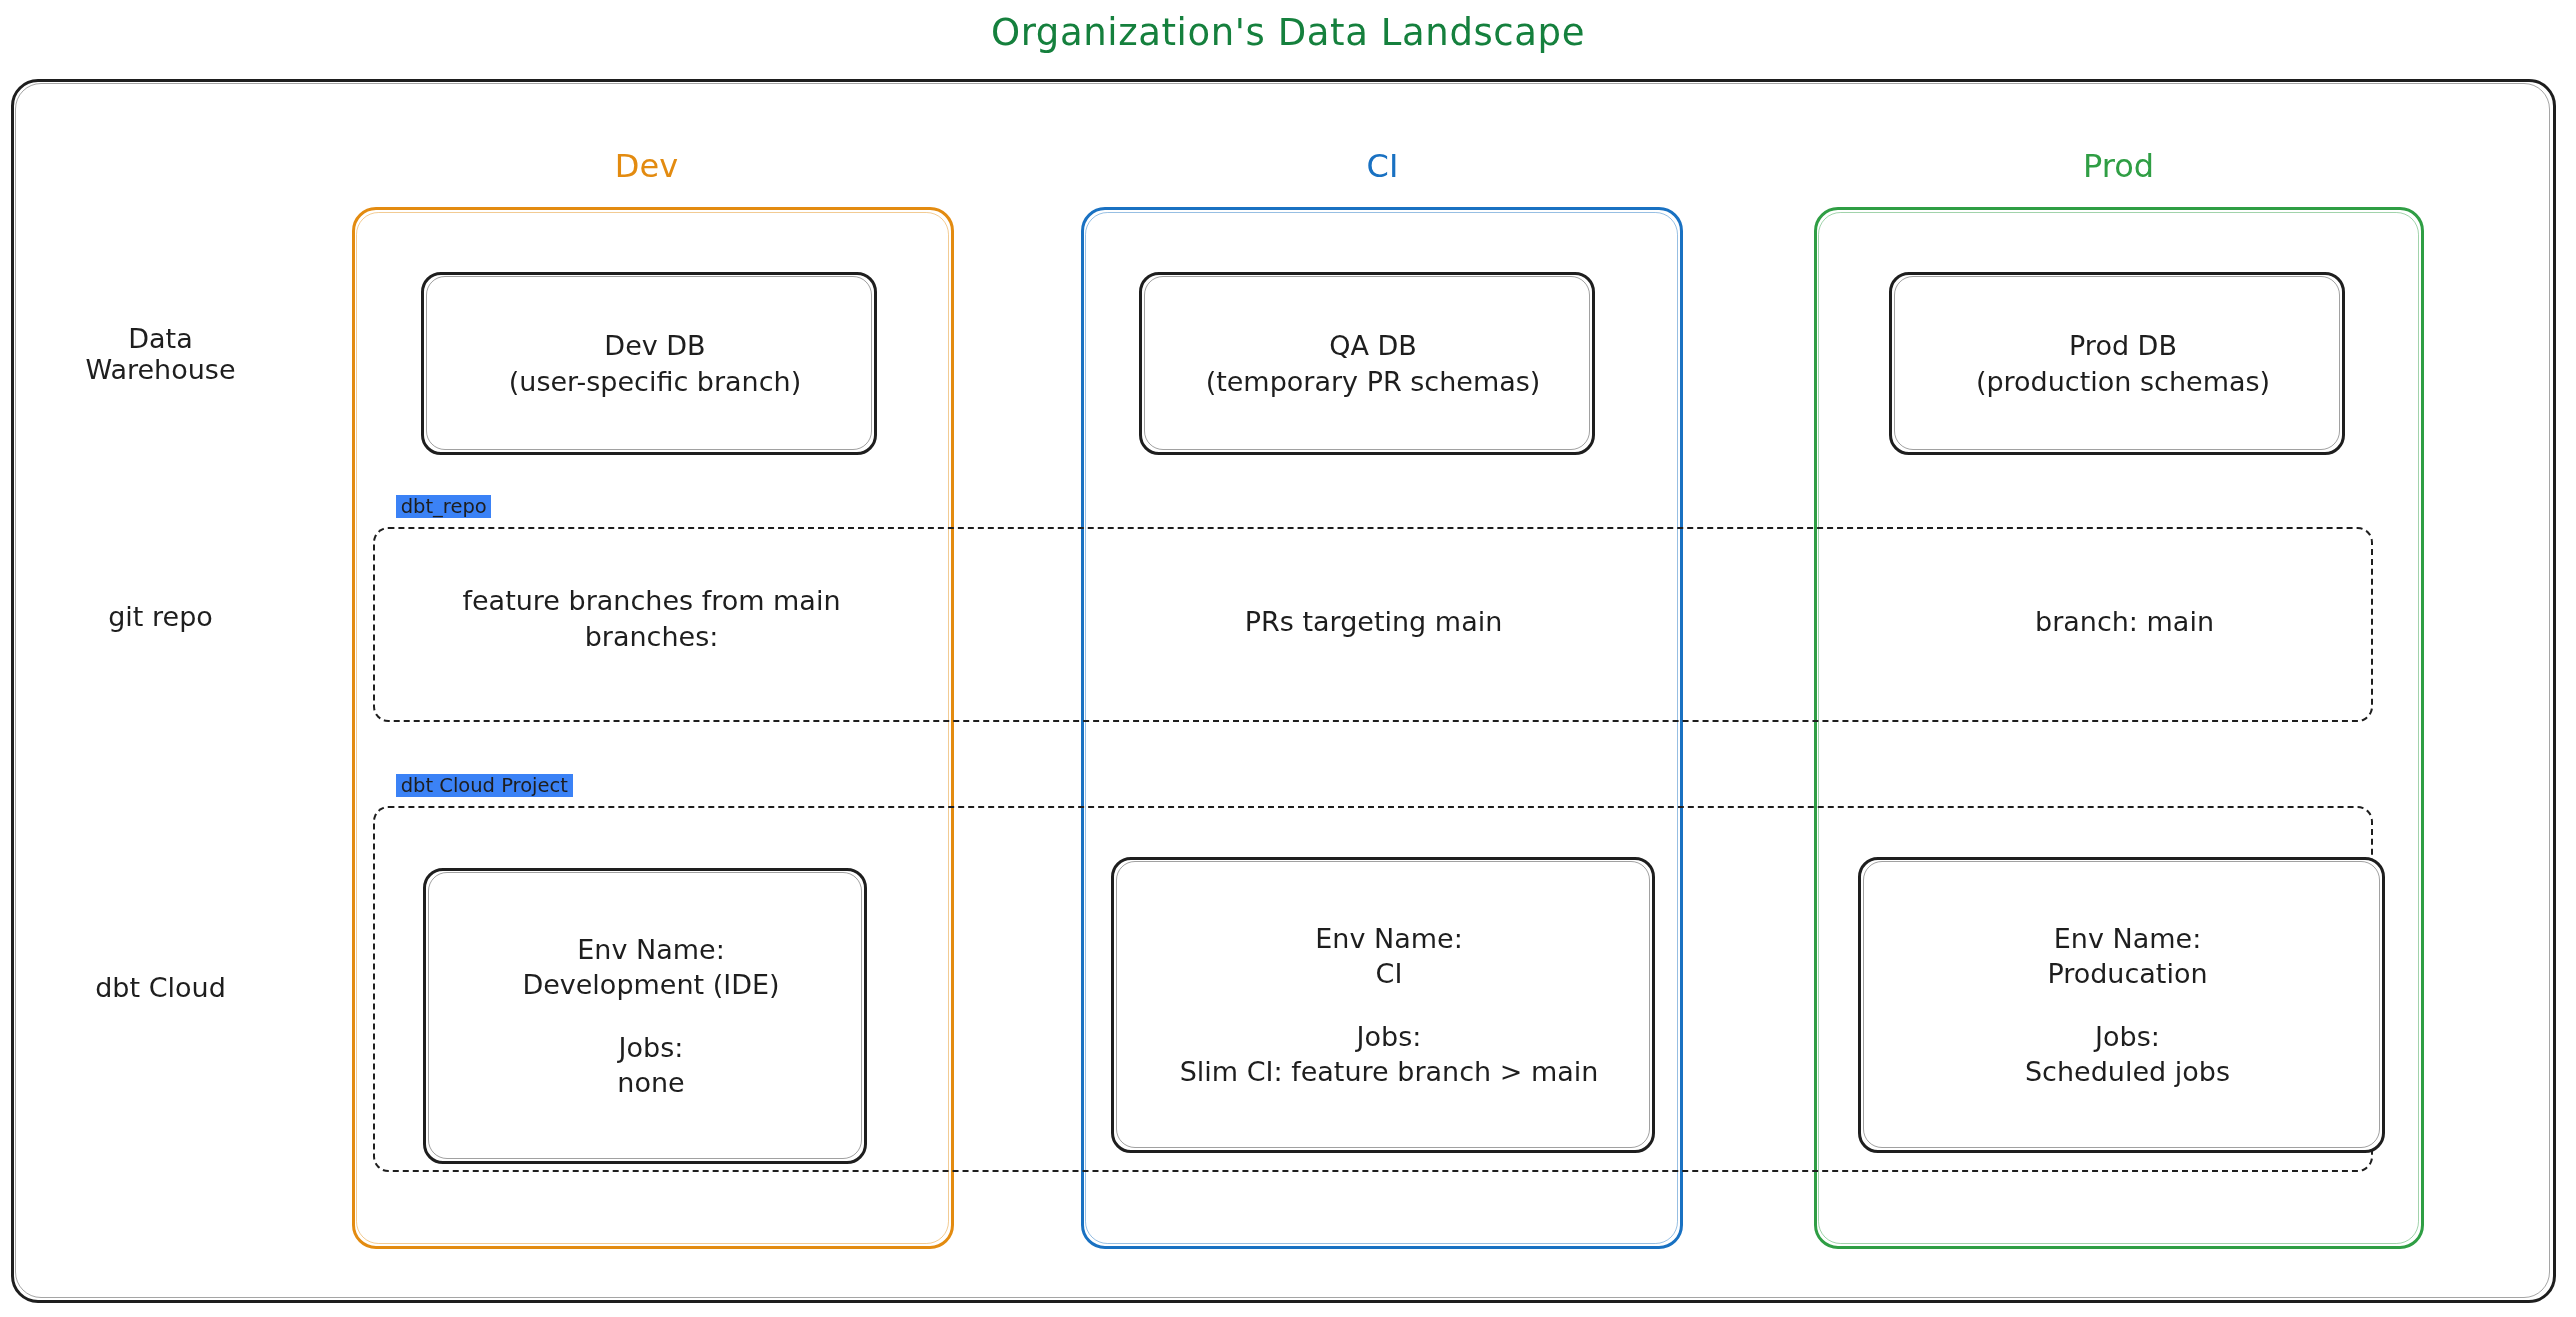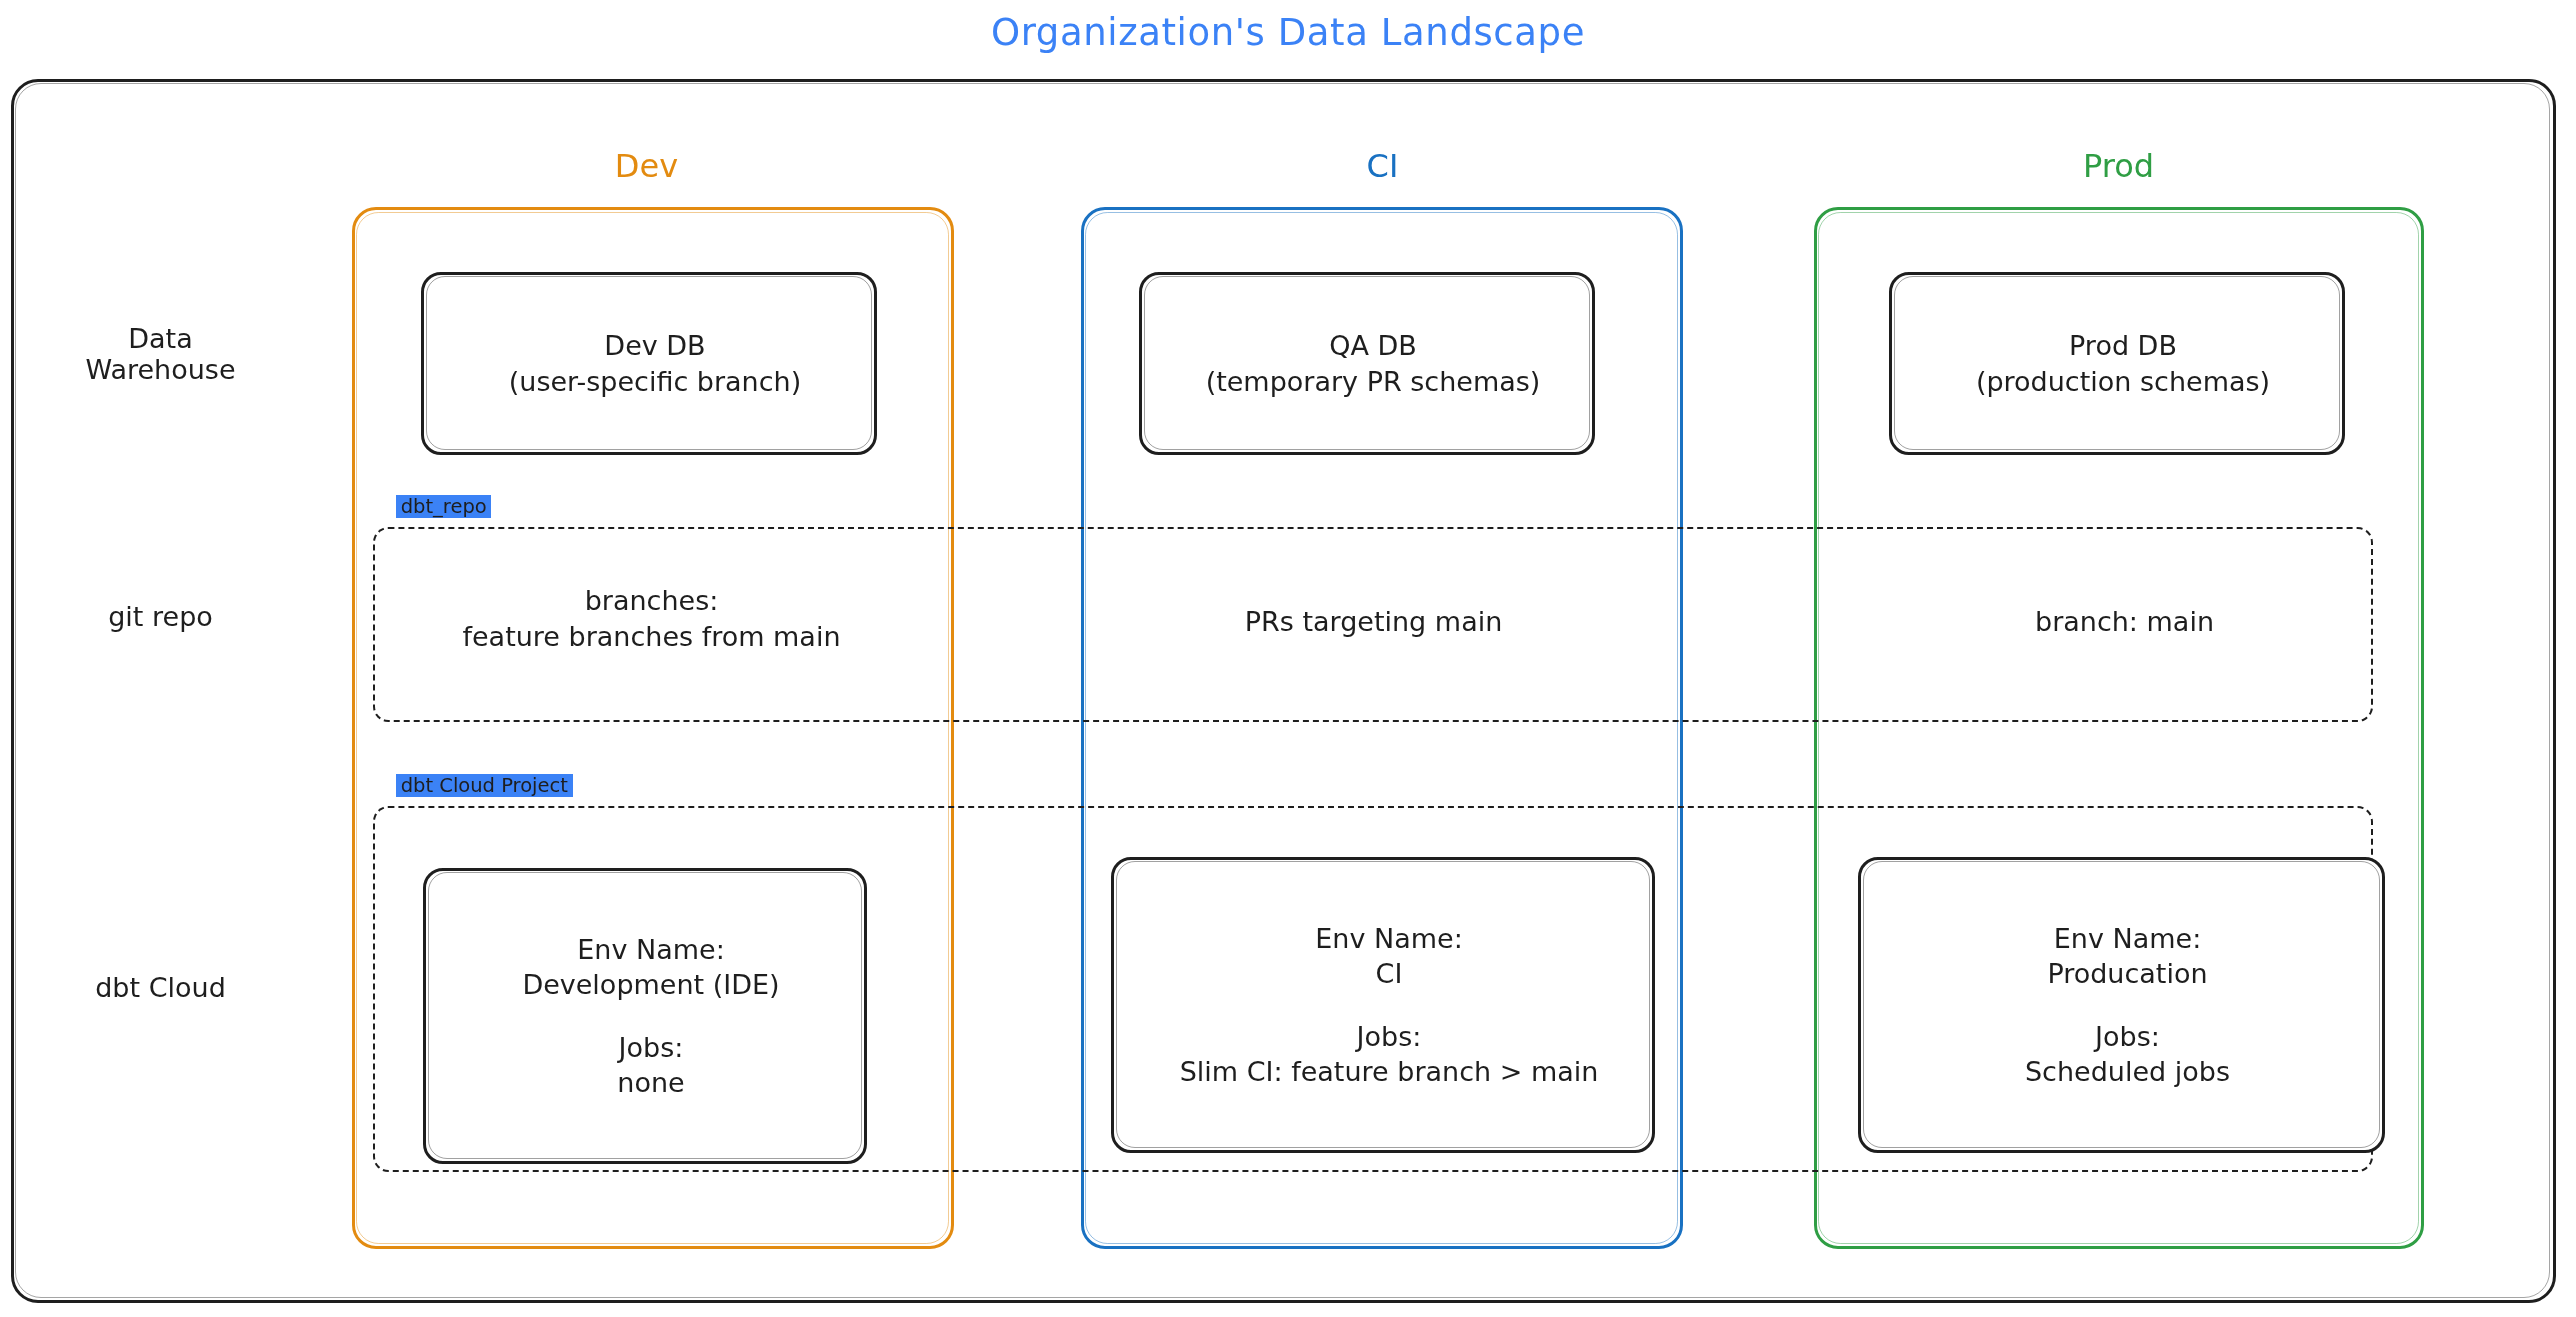--- a/index.html
+++ b/index.html
@@ -18,21 +18,21 @@
 
   
   #diagram-title {
     position: absolute;
     left: 0;
     top: 10.7px;
     width: 2576px;
     text-align: center;
     font-size: 37px;
     letter-spacing: 0.6px;
-    color: #3b82f6;
+    color: #15803d;
   }
 
   
   #outer-frame {
     position: absolute;
     left: 10.7px;
     top: 79px;
     width: 2545px;
     height: 1224px;
     border: 3px solid #1e1e1e;
@@ -227,22 +227,22 @@
 <div class="node-box" id="node-qa-db">
   <span class="node-line">QA DB</span>
   <span class="node-line">(temporary PR schemas)</span>
 </div>
 <div class="node-box" id="node-prod-db">
   <span class="node-line">Prod DB</span>
   <span class="node-line">(production schemas)</span>
 </div>
 
 <div class="git-text" id="git-text-dev">
+  <span class="node-line">feature branches from main</span>
   <span class="node-line">branches:</span>
-  <span class="node-line">feature branches from main</span>
 </div>
 <div class="git-text" id="git-text-ci">PRs targeting main</div>
 <div class="git-text" id="git-text-prod">branch: main</div>
 
 <div class="node-box" id="node-dbt-dev">
   <span class="node-line">Env Name:</span>
   <span class="node-line">Development (IDE)</span>
   <span class="node-spacer"></span>
   <span class="node-line">Jobs:</span>
   <span class="node-line">none</span>

